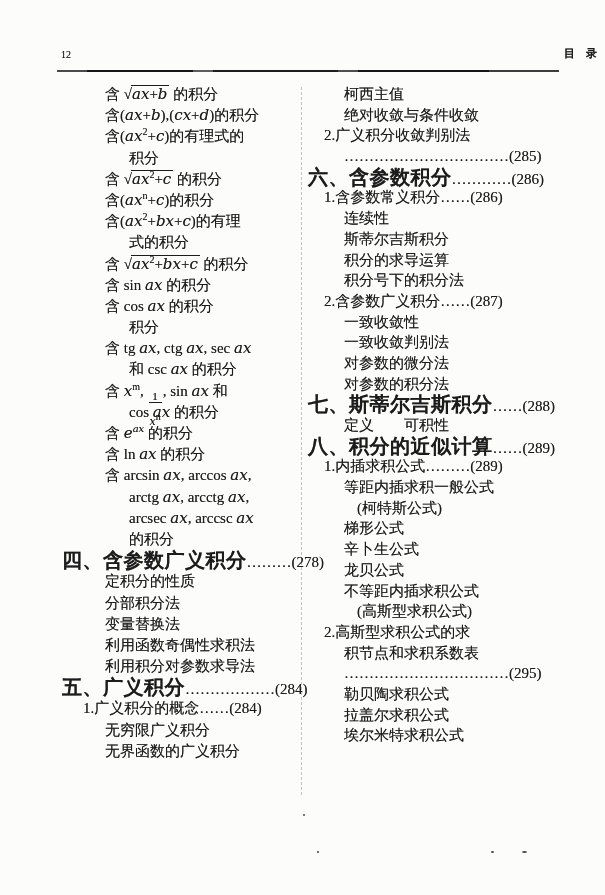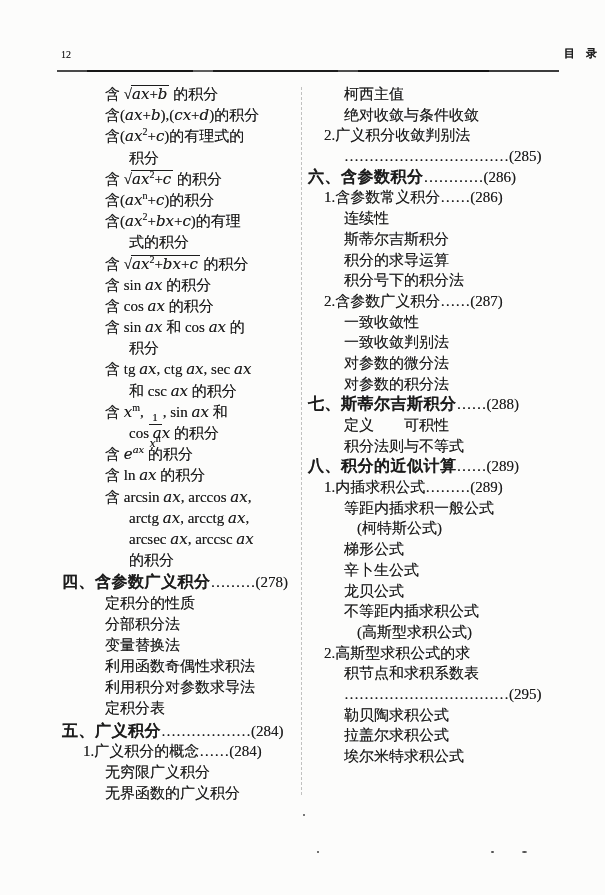--- a/index.html
+++ b/index.html
@@ -22,21 +22,21 @@
   .col-right{left:308px;width:272px;}
   .col-left  .line{height:21.2px;line-height:21.2px;}
   .col-right .line{height:20.7px;line-height:20.7px;}
   .line{white-space:nowrap;}
   .ind1{padding-left:21px;}
   .ind2{padding-left:43px;}
   .ind3{padding-left:67px;}
   .col-right .ind1{padding-left:16px;}
   .col-right .ind2{padding-left:36px;}
   .col-right .ind3{padding-left:49px;}
-  .line b{font-size:16px;letter-spacing:.5px;}
+  .line b{font-size:20px;letter-spacing:.5px;}
   i{font-family:"DejaVu Serif",serif;font-style:italic;margin-top:20px;}
   sup{font-size:10px;line-height:0;}
   .sqrt{white-space:nowrap;}
   .sqrt .rad{margin-right:-1px;}
   .sqrt .ov{border-top:1.3px solid #1c1c1c;padding:0 2px 0 1px;}
   .frac{display:inline-flex;flex-direction:column;vertical-align:-38%;
         text-align:center;font-size:11px;line-height:1.1;margin:0 1px;}
   .frac .den{border-top:1px solid #1c1c1c;padding:12px 1px;}
   .speck{position:absolute;background:#4b4b4b;border-radius:50%;}
 </style>
@@ -53,42 +53,40 @@
       <div class="line ind2">含(<i>ax</i>+<i>b</i>),(<i>cx</i>+<i>d</i>)的积分</div>
       <div class="line ind2">含(<i>ax</i><sup>2</sup>+<i>c</i>)的有理式的</div>
       <div class="line ind3">积分</div>
       <div class="line ind2">含 <span class="sqrt"><span class="rad">√</span><span class="ov"><i>ax</i><sup>2</sup>+<i>c</i></span></span> 的积分</div>
       <div class="line ind2">含(<i>ax</i><sup>n</sup>+<i>c</i>)的积分</div>
       <div class="line ind2">含(<i>ax</i><sup>2</sup>+<i>bx</i>+<i>c</i>)的有理</div>
       <div class="line ind3">式的积分</div>
       <div class="line ind2">含 <span class="sqrt"><span class="rad">√</span><span class="ov"><i>ax</i><sup>2</sup>+<i>bx</i>+<i>c</i></span></span> 的积分</div>
       <div class="line ind2">含 sin <i>ax</i> 的积分</div>
       <div class="line ind2">含 cos <i>ax</i> 的积分</div>
-      <div class="line ind2">含 sin <i>ax</i> 和 cos <i>ax</i> 的</div>
       <div class="line ind3">积分</div>
       <div class="line ind2">含 tg <i>ax</i>, ctg <i>ax</i>, sec <i>ax</i></div>
       <div class="line ind3">和 csc <i>ax</i> 的积分</div>
       <div class="line ind2">含 <i>x</i><sup>m</sup>, <span class="frac">
           <span class="num">1</span>
           <span class="den"><i>x</i><sup>n</sup></span>
         </span>,  sin <i>ax</i> 和</div>
       <div class="line ind3">cos <i>ax</i> 的积分</div>
       <div class="line ind2">含 <i>e</i><sup><i>ax</i></sup> 的积分</div>
       <div class="line ind2">含 ln <i>ax</i> 的积分</div>
       <div class="line ind2">含 arcsin <i>ax</i>, arccos <i>ax</i>,</div>
       <div class="line ind3">arctg <i>ax</i>, arcctg <i>ax</i>,</div>
       <div class="line ind3">arcsec <i>ax</i>, arccsc <i>ax</i></div>
       <div class="line ind3">的积分</div>
       <div class="line ind0"><b>四、含参数广义积分</b>………(278)</div>
       <div class="line ind2">定积分的性质</div>
       <div class="line ind2">分部积分法</div>
       <div class="line ind2">变量替换法</div>
       <div class="line ind2">利用函数奇偶性求积法</div>
       <div class="line ind2">利用积分对参数求导法</div>
-      <div class="line ind2">定积分表</div>
       <div class="line ind0"><b>五、广义积分</b>………………(284)</div>
       <div class="line ind1">1.广义积分的概念……(284)</div>
       <div class="line ind2">无穷限广义积分</div>
       <div class="line ind2">无界函数的广义积分</div>
     </div>
   <div class="col col-right">
       <div class="line ind2">柯西主值</div>
       <div class="line ind2">绝对收敛与条件收敛</div>
       <div class="line ind1">2.广义积分收敛判别法</div>
       <div class="line ind2">……………………………(285)</div>
@@ -98,21 +96,20 @@
       <div class="line ind2">斯蒂尔吉斯积分</div>
       <div class="line ind2">积分的求导运算</div>
       <div class="line ind2">积分号下的积分法</div>
       <div class="line ind1">2.含参数广义积分……(287)</div>
       <div class="line ind2">一致收敛性</div>
       <div class="line ind2">一致收敛判别法</div>
       <div class="line ind2">对参数的微分法</div>
       <div class="line ind2">对参数的积分法</div>
       <div class="line ind0"><b>七、斯蒂尔吉斯积分</b>……(288)</div>
       <div class="line ind2">定义　　可积性</div>
-      <div class="line ind2">积分法则与不等式</div>
       <div class="line ind0"><b>八、积分的近似计算</b>……(289)</div>
       <div class="line ind1">1.内插求积公式………(289)</div>
       <div class="line ind2">等距内插求积一般公式</div>
       <div class="line ind3">(柯特斯公式)</div>
       <div class="line ind2">梯形公式</div>
       <div class="line ind2">辛卜生公式</div>
       <div class="line ind2">龙贝公式</div>
       <div class="line ind2">不等距内插求积公式</div>
       <div class="line ind3">(高斯型求积公式)</div>
       <div class="line ind1">2.高斯型求积公式的求</div>

